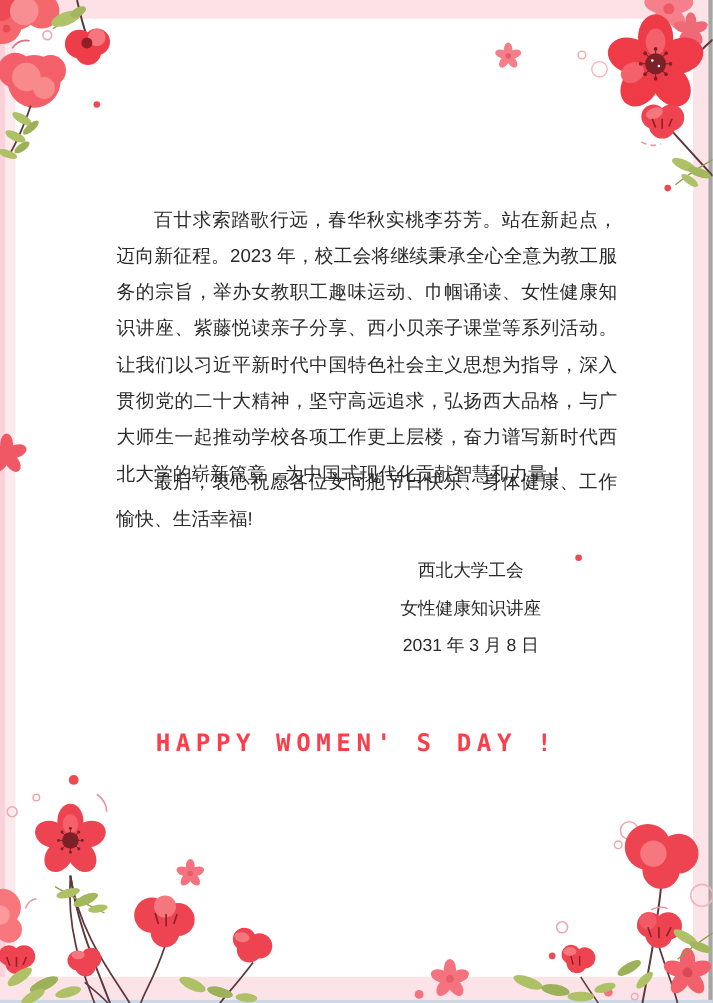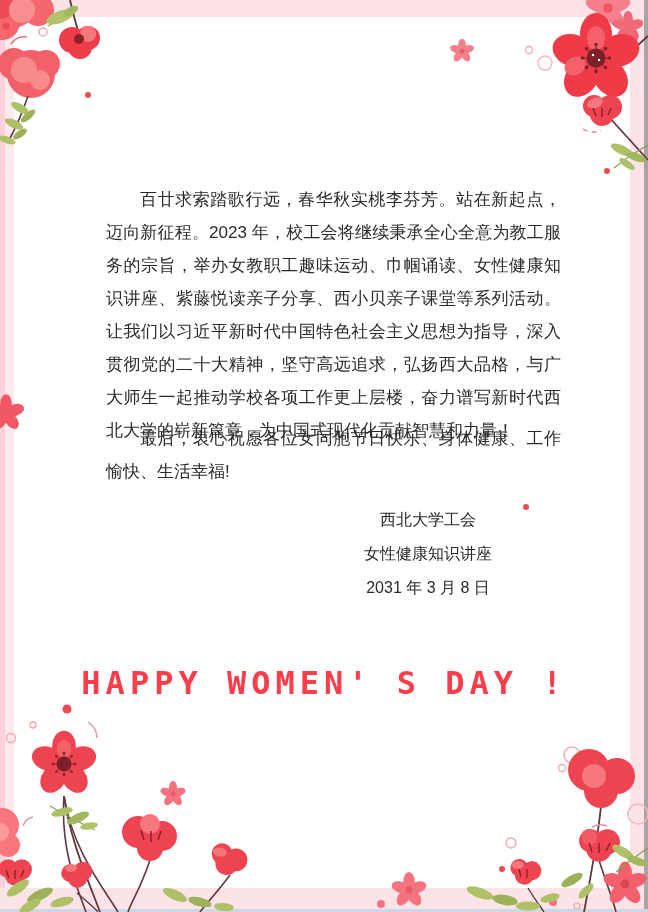--- a/index.html
+++ b/index.html
@@ -28,21 +28,21 @@
   .para-1{top:167px;margin-top:16px;}
   .para-2{top:422px;}
   .sign{
     position:absolute;top:503px;left:300px;width:256px;
     font-size:16px;line-height:34px;color:#2a2a2a;text-align:center;
   }
   .sign div{white-space:nowrap;}
   .banner{
     position:absolute;top:664px;left:0;width:648px;text-align:center;
     font-family:"DejaVu Sans Mono","Liberation Mono",monospace;
-    font-weight:bold;font-size:32px;letter-spacing:5px;color:#fb3e4a;
+    font-weight:bold;font-size:22px;letter-spacing:5px;color:#fb3e4a;
     white-space:nowrap;
   }
 </style>
 </head>
 <body>
 
 <div class="page">
 
   <div class="band band-top"></div>
   <div class="band band-left-outer"></div>

